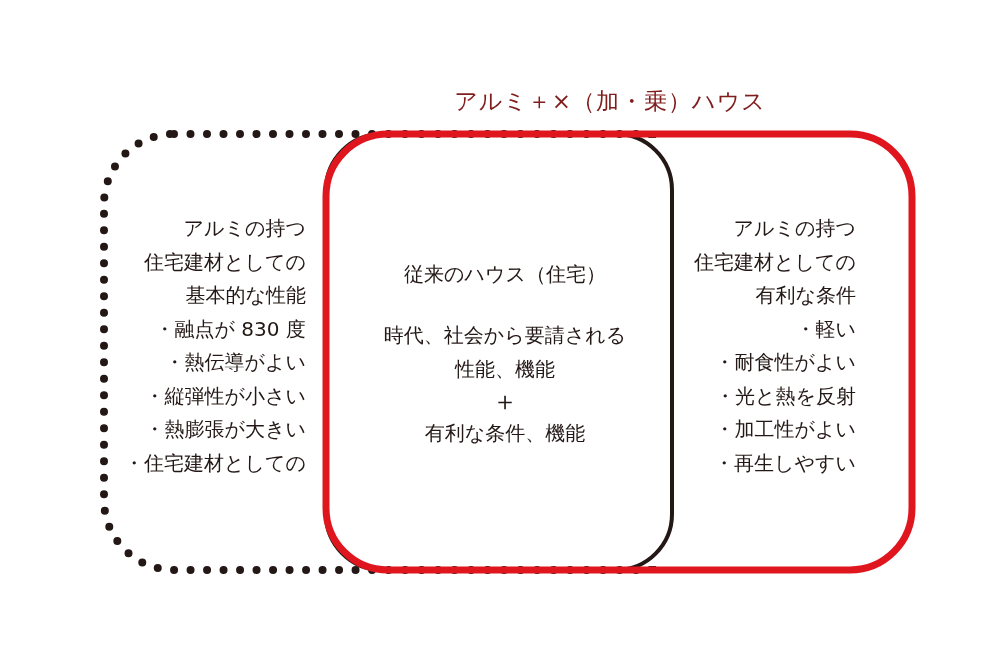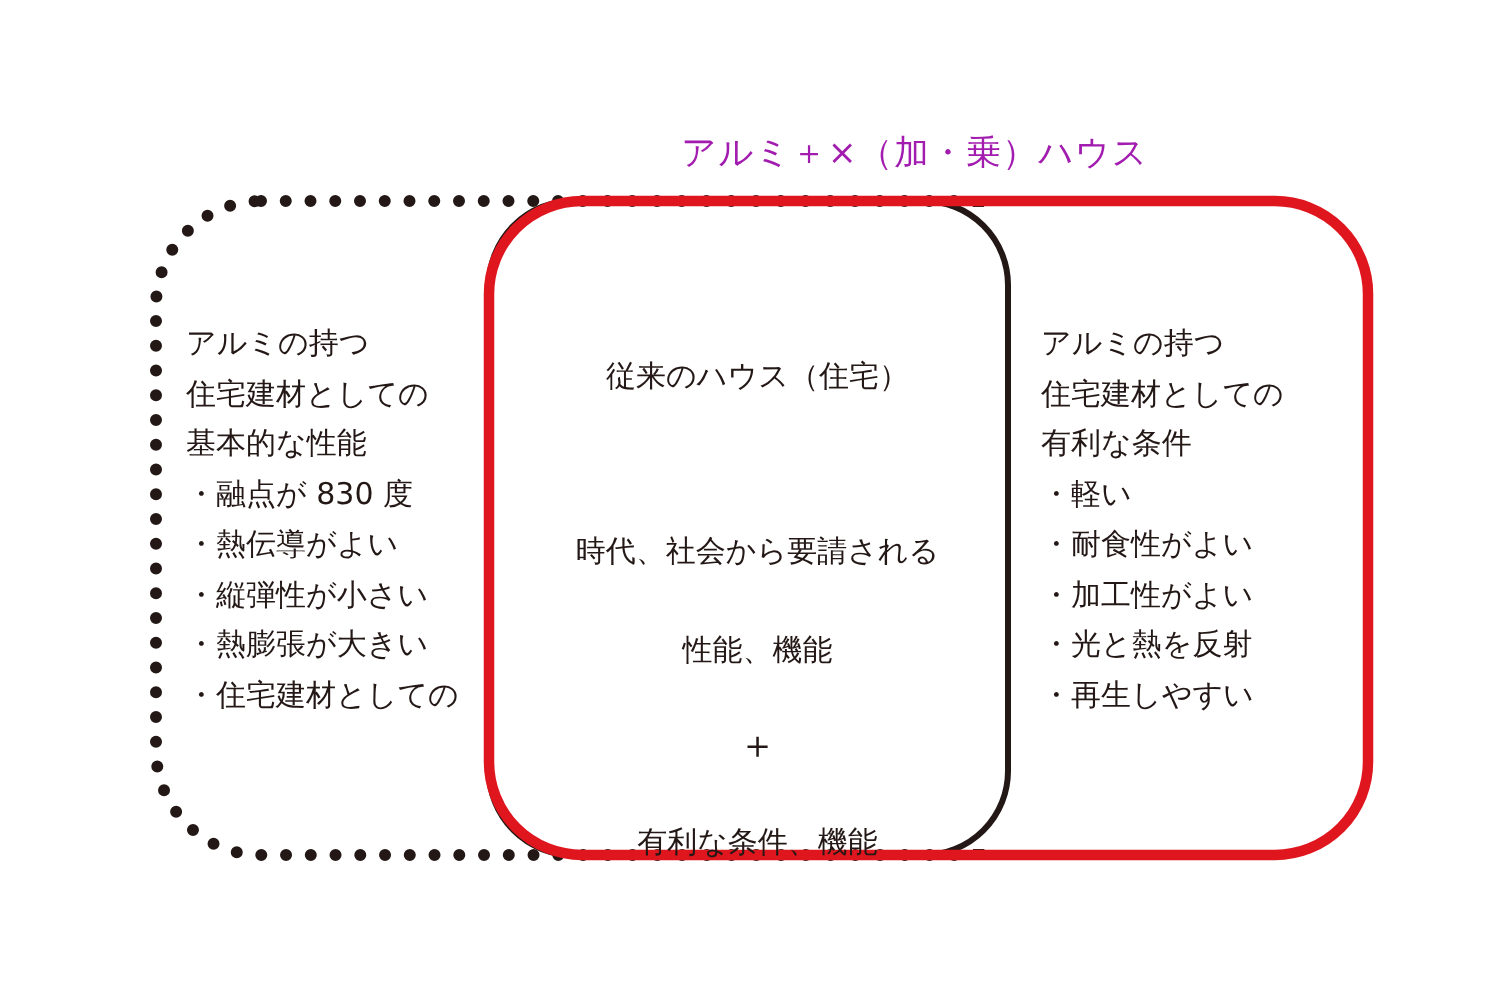--- a/index.html
+++ b/index.html
@@ -1,27 +1,27 @@
 <!DOCTYPE html>
 <html><head>
 <meta charset="utf-8">
 <style>
   html, body { margin:0; padding:0; background:#ffffff; }
   body { width:1000px; height:666px; position:relative; overflow:hidden;
          font-family: "DejaVu Sans", "Liberation Sans", sans-serif; color:#231815; }
   svg.frame { position:absolute; left:0; top:0; }
   .title { position:absolute; left:440px; top:86px; width:340px; text-align:center;
-           font-size:23px; color:#a21caf; letter-spacing:1px; }
+           font-size:23px; color:#7f1d1d; letter-spacing:1px; }
   .col { position:absolute; font-size:20px; line-height:33.5px; white-space:nowrap; }
-  .col .line { display:block; }
+  .col .line { display:block;text-align:right; }
   .left { left:124px; top:212px; }
   .right { left:694px; top:212px; }
   .center { position:absolute; left:340px; width:330px; text-align:center; font-size:20px; white-space:nowrap; }
-  .center .line { display:block;margin-top:32px; }
-  .c-head { top:237px; }
+  .center .line { display:block; }
+  .c-head { top:261px; }
   .c-body { top:318px; line-height:34px; }
   .plus { font-size:26px; line-height:30px; }
 </style>
 </head>
 <body>
 
 <svg class="frame" width="1000" height="666">
 
   <rect x="104" y="134" width="600" height="436" rx="70" ry="70" fill="none" stroke="#231815" stroke-width="8" stroke-dasharray="0 16.5" stroke-linecap="round"></rect>
 
@@ -52,16 +52,16 @@
   <span class="line plus">＋</span>
   <span class="line">有利な条件、機能</span>
 </div>
 
 <div class="col right">
   <span class="line">アルミの持つ</span>
   <span class="line">住宅建材としての</span>
   <span class="line">有利な条件</span>
   <span class="line">・軽い</span>
   <span class="line">・耐食性がよい</span>
+  <span class="line">・光と熱を反射</span>
   <span class="line">・加工性がよい</span>
-  <span class="line">・光と熱を反射</span>
   <span class="line">・再生しやすい</span>
 </div>
 
 </body></html>

